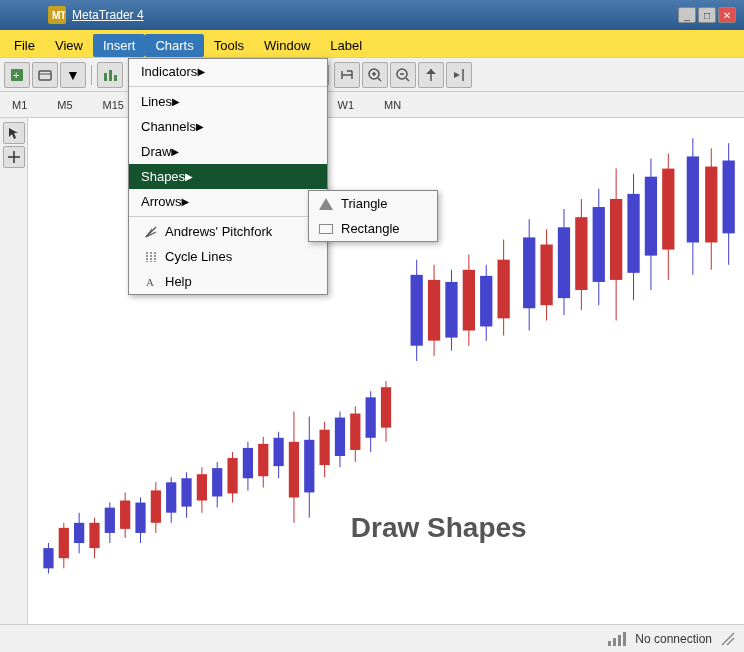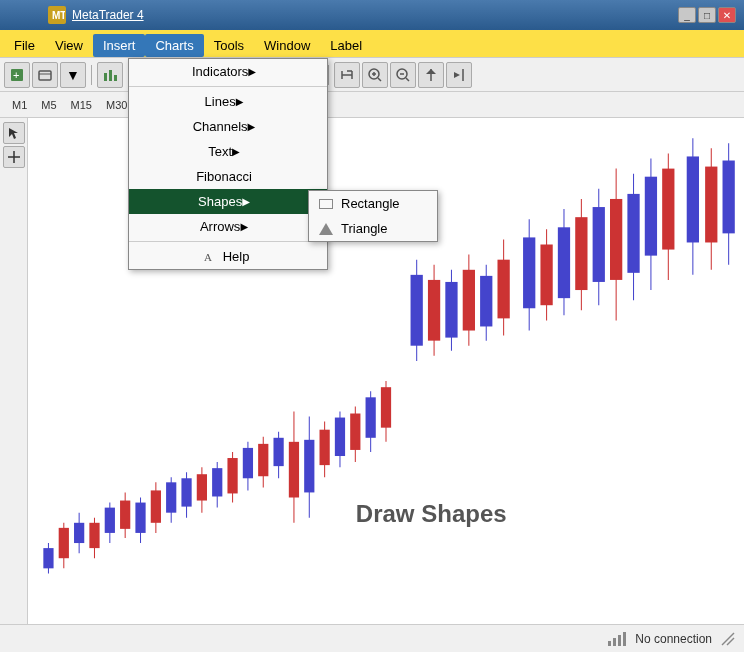--- a/index.html
+++ b/index.html
@@ -131,21 +131,21 @@
     }
 
     
     .timeframe-bar {
       height: 26px;
       background: #f0f0f0;
       border-bottom: 1px solid #ccc;
       display: flex;
       align-items: center;
       padding: 0 6px;
-      gap: 2px;
+      gap: 18px;
     }
     .tf-btn {
       padding: 2px 6px;
       font-size: 11px;
       cursor: pointer;
       border-radius: 2px;
       color: #333;
     }
     .tf-btn.active { background: #3477b8; color: white; }
 
@@ -192,43 +192,43 @@
       position: absolute;
       top: 0;
       left: 0;
       width: 100%;
       height: 100%;
     }
 
     
     .chart-label {
       position: absolute;
-      bottom: 96px;
+      bottom: 80px;
       left: 50%;
       transform: translateX(-20%);
-      font-size: 24px;
+      font-size: 28px;
       font-weight: bold;
       color: #555;
     }
 
     
     .insert-menu {
       position: fixed;
       top: 58px;
       left: 128px;
       background: #f8f8f8;
       border: 1px solid #888;
       box-shadow: 2px 2px 6px rgba(0,0,0,0.3);
       min-width: 200px;
       z-index: 1000;
     }
     .menu-dropdown-item {
       display: flex;
       align-items: center;
-      justify-content: center;
+      justify-content: flex-start;
       padding: 5px 20px 5px 12px;
       cursor: pointer;
       color: #000;
       font-size: 13px;
     }
     .menu-dropdown-item.highlighted { background: #14532d; color: white; }
     .menu-dropdown-item .arrow { font-size: 10px; }
     .menu-divider { height: 1px; background: #ccc; margin: 2px 0; }
     .menu-icon {
       width: 20px;
@@ -587,53 +587,70 @@
   <div class="menu-divider"></div>
   <div class="menu-dropdown-item">
     <span>Lines</span>
     <span class="arrow">▶</span>
   </div>
   <div class="menu-dropdown-item">
     <span>Channels</span>
     <span class="arrow">▶</span>
   </div>
   <div class="menu-dropdown-item">
-    <span>Text</span>
+    <span>Draw</span>
     <span class="arrow">▶</span>
-  </div>
-  <div class="menu-dropdown-item">
-    <span>Fibonacci</span>
   </div>
   <div class="menu-dropdown-item highlighted">
     <span>Shapes</span>
     <span class="arrow">▶</span>
   </div>
   <div class="menu-dropdown-item">
     <span>Arrows</span>
     <span class="arrow">▶</span>
   </div>
   <div class="menu-divider"></div>
+  <div class="menu-dropdown-item">
+    <span class="menu-icon">
+      <svg width="14" height="14" viewBox="0 0 14 14">
+          <line x1="2" y1="12" x2="12" y2="2" stroke="#555" stroke-width="1.2"></line>
+          <line x1="2" y1="12" x2="8" y2="4" stroke="#555" stroke-width="1.2"></line>
+          <line x1="2" y1="12" x2="12" y2="7" stroke="#555" stroke-width="1.2"></line>
+        </svg>
+    </span>
+    <span>Andrews' Pitchfork</span>
+  </div>
+  <div class="menu-dropdown-item">
+    <span class="menu-icon">
+      <svg width="14" height="14" viewBox="0 0 14 14">
+          <line x1="3" y1="2" x2="3" y2="12" stroke="#555" stroke-width="1.2" stroke-dasharray="2,1"></line>
+          <line x1="7" y1="2" x2="7" y2="12" stroke="#555" stroke-width="1.2" stroke-dasharray="2,1"></line>
+          <line x1="11" y1="2" x2="11" y2="12" stroke="#555" stroke-width="1.2" stroke-dasharray="2,1"></line>
+        </svg>
+    </span>
+    <span>Cycle Lines</span>
+  </div>
   <div class="menu-dropdown-item">
     <span class="menu-icon">
       <svg width="14" height="14" viewBox="0 0 14 14">
           <text x="2" y="11" font-size="11" fill="#555" font-family="serif">A</text>
         </svg>
     </span>
     <span>Help</span>
   </div>
 </div>
 
 <div class="shapes-submenu">
   <div class="submenu-item">
+    <span class="shape-triangle"></span>
+    <span>Triangle</span>
+  </div>
+  <div class="submenu-item">
     <span class="shape-rect"></span>
     <span>Rectangle</span>
-  </div>
-  <div class="submenu-item">
-    <span class="shape-triangle"></span>
-    <span>Triangle</span>
   </div>
 </div>
 
 <div class="status-bar">
   <div class="status-signal">
     <svg width="20" height="16" viewBox="0 0 20 16">
       <rect x="1" y="10" width="3" height="5" fill="#888"></rect>
       <rect x="6" y="7" width="3" height="8" fill="#888"></rect>
       <rect x="11" y="4" width="3" height="11" fill="#888"></rect>
       <rect x="16" y="1" width="3" height="14" fill="#888"></rect>

